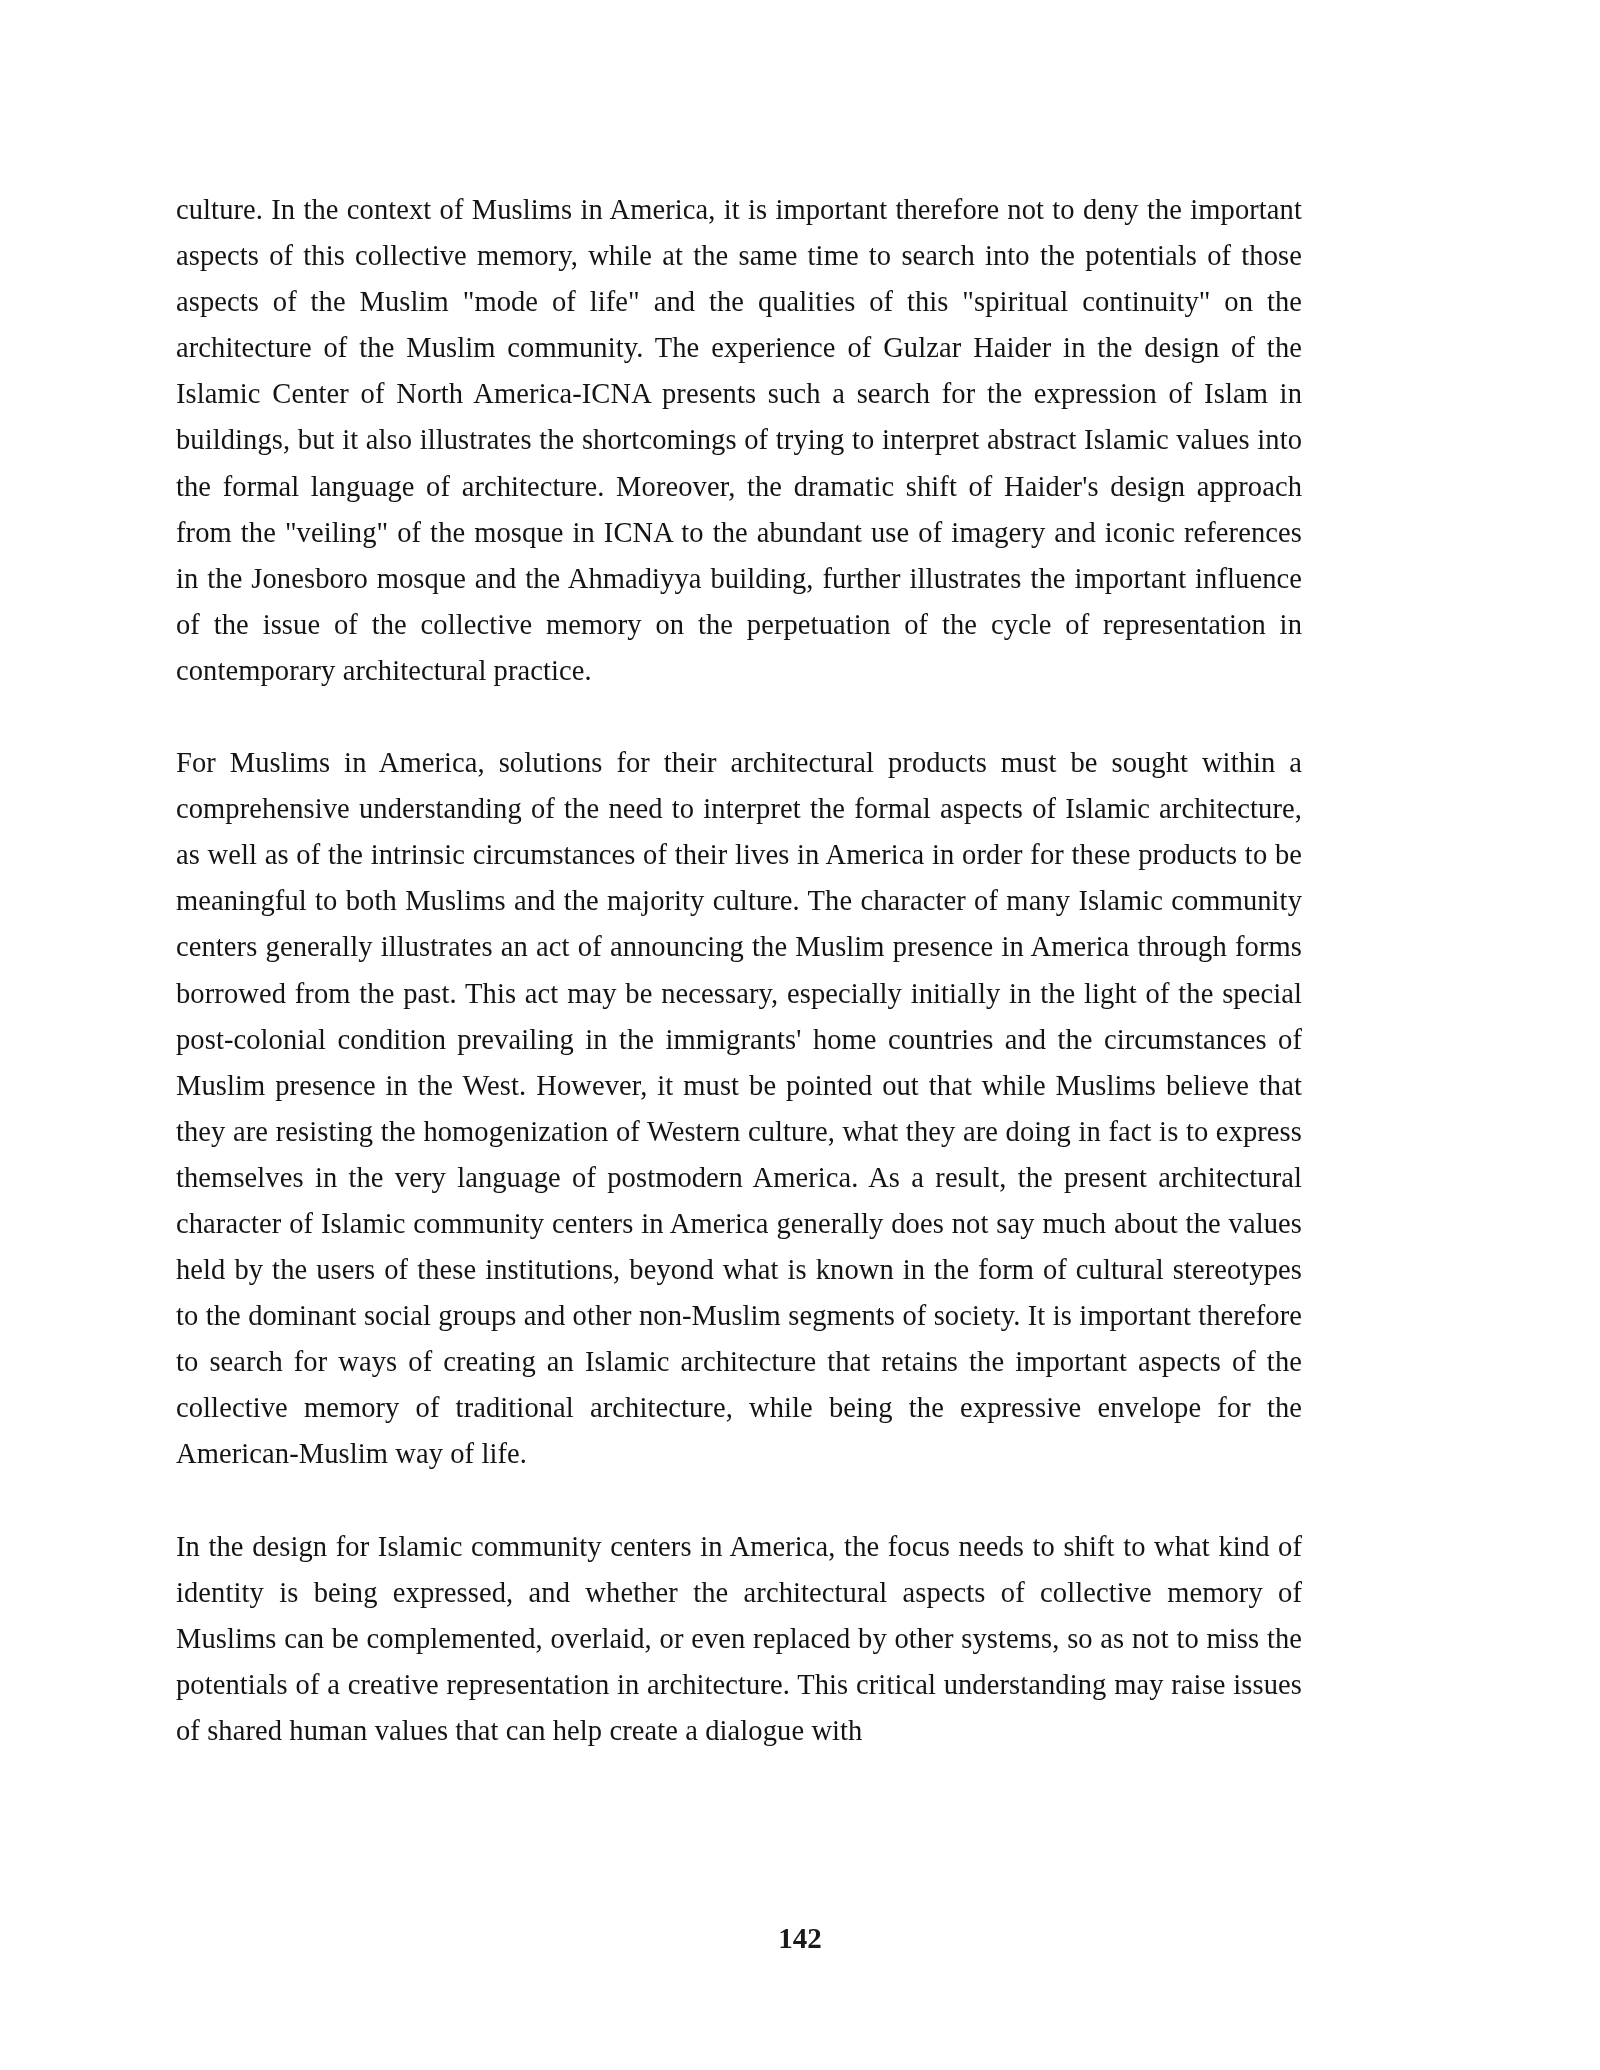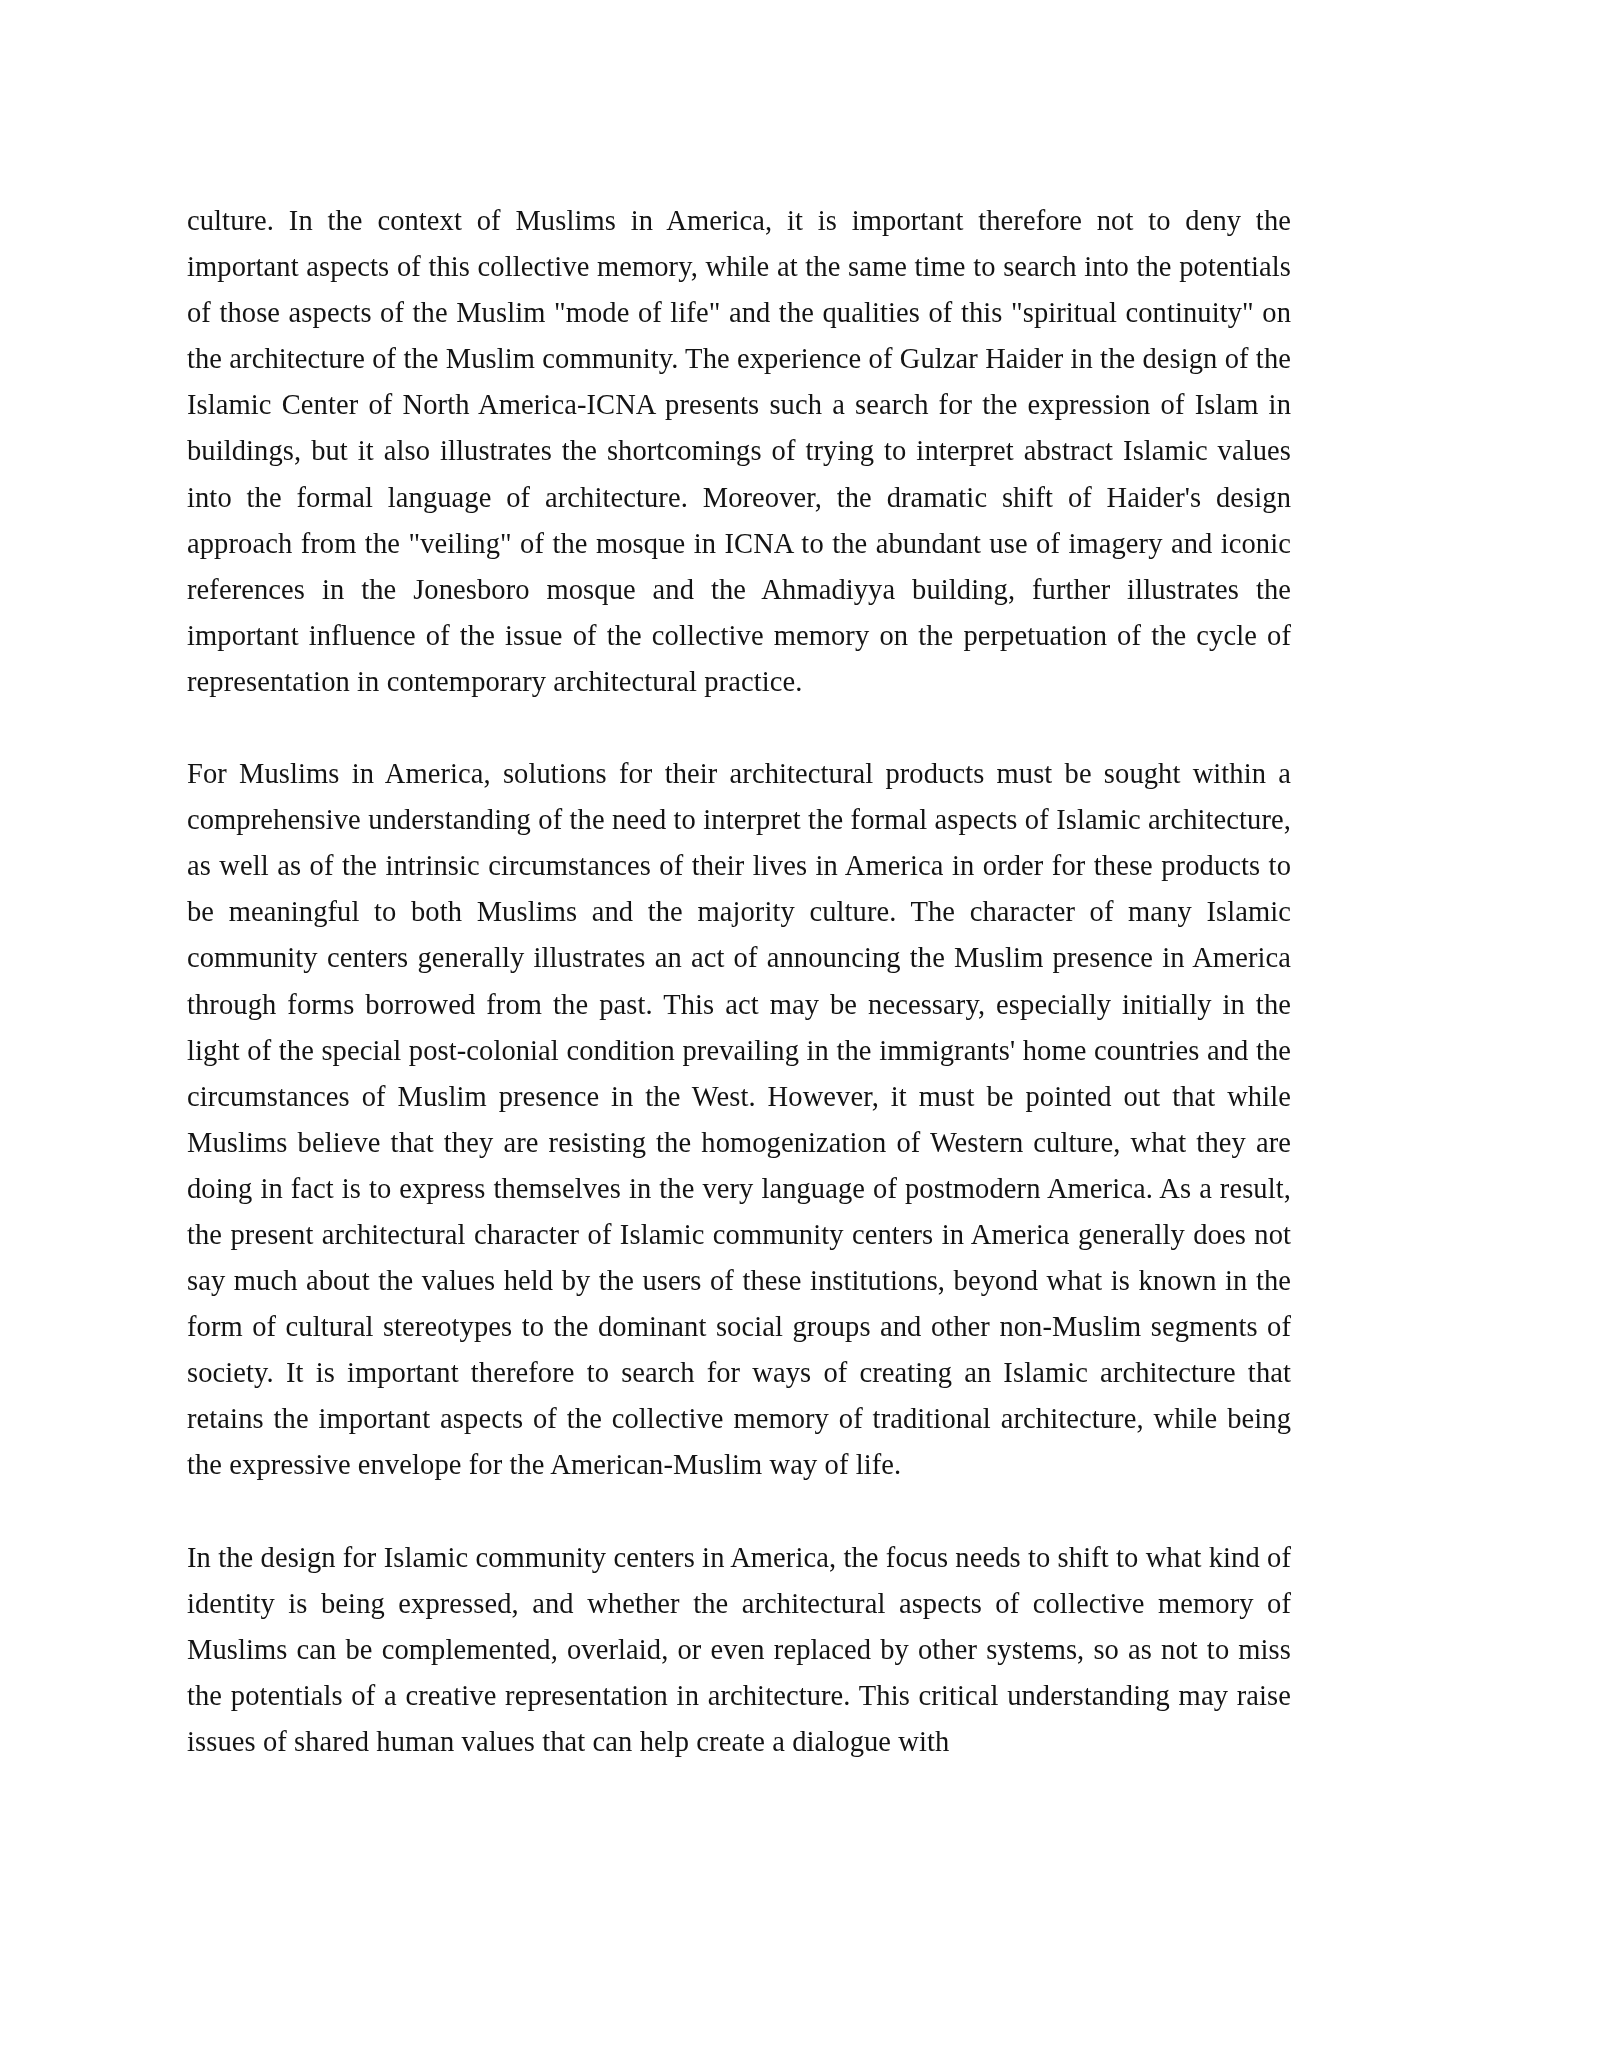--- a/index.html
+++ b/index.html
@@ -6,34 +6,35 @@
   body { width: 1600px; height: 2070px; position: relative; overflow: hidden; }
   .page {
     position: absolute; left: 0; top: 0; width: 1600px; height: 2070px;
     background: #ffffff; color: #141414;
     font-family: "Liberation Serif", "DejaVu Serif", serif;
   }
   .body-text {
     position: absolute; left: 175px; top: 186px; width: 1128px;
   }
   .para {
-    margin: 12px;
+    margin: 1px;
     font-size: 28.5px;
     line-height: 46.1px;
     text-align: justify;
     letter-spacing: 0.1px;
   }
   .para + .para { margin-top: 46px; }
   .page-number {
     position: absolute; left: 0; width: 1600px; top: 1922px;
     text-align: center; font-size: 29px; font-weight: bold; color: #1a1a1a;
   }
 </style>
 </head>
 <body>
 
 <div class="page">
   <div class="body-text">
     <p class="para">culture. In the context of Muslims in America, it is important therefore not to deny the important aspects of this collective memory, while at the same time to search into the potentials of those aspects of the Muslim "mode of life" and the qualities of this "spiritual continuity" on the architecture of the Muslim community. The experience of Gulzar Haider in the design of the Islamic Center of North America-ICNA presents such a search for the expression of Islam in buildings, but it also illustrates the shortcomings of trying to interpret abstract Islamic values into the formal language of architecture. Moreover, the dramatic shift of Haider's design approach from the "veiling" of the mosque in ICNA to the abundant use of imagery and iconic references in the Jonesboro mosque and the Ahmadiyya building, further illustrates the important influence of the issue of the collective memory on the perpetuation of the cycle of representation in contemporary architectural practice.</p>
     <p class="para">For Muslims in America, solutions for their architectural products must be sought within a comprehensive understanding of the need to interpret the formal aspects of Islamic architecture, as well as of the intrinsic circumstances of their lives in America in order for these products to be meaningful to both Muslims and the majority culture. The character of many Islamic community centers generally illustrates an act of announcing the Muslim presence in America through forms borrowed from the past. This act may be necessary, especially initially in the light of the special post-colonial condition prevailing in the immigrants' home countries and the circumstances of Muslim presence in the West. However, it must be pointed out that while Muslims believe that they are resisting the homogenization of Western culture, what they are doing in fact is to express themselves in the very language of postmodern America. As a result, the present architectural character of Islamic community centers in America generally does not say much about the values held by the users of these institutions, beyond what is known in the form of cultural stereotypes to the dominant social groups and other non-Muslim segments of society. It is important therefore to search for ways of creating an Islamic architecture that retains the important aspects of the collective memory of traditional architecture, while being the expressive envelope for the American-Muslim way of life.</p>
     <p class="para">In the design for Islamic community centers in America, the focus needs to shift to what kind of identity is being expressed, and whether the architectural aspects of collective memory of Muslims can be complemented, overlaid, or even replaced by other systems, so as not to miss the potentials of a creative representation in architecture. This critical understanding may raise issues of shared human values that can help create a dialogue with</p>
   </div>
+  <div class="page-number">142</div>
 </div>
 
 </body></html>

